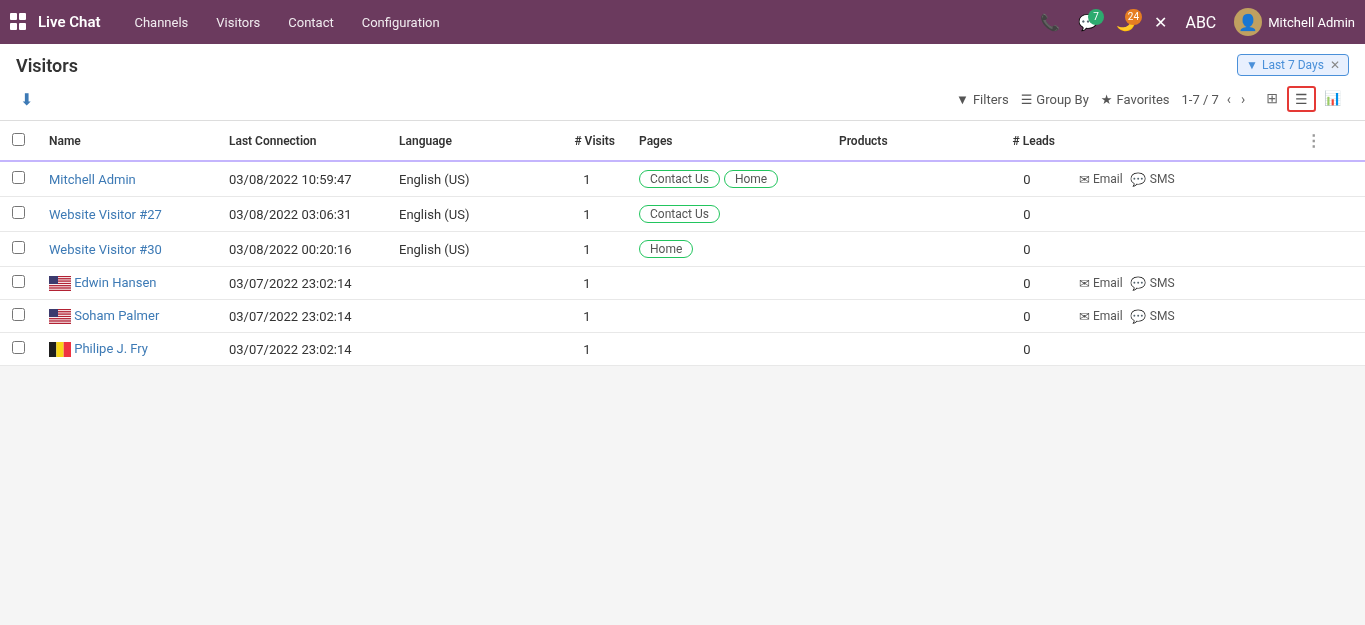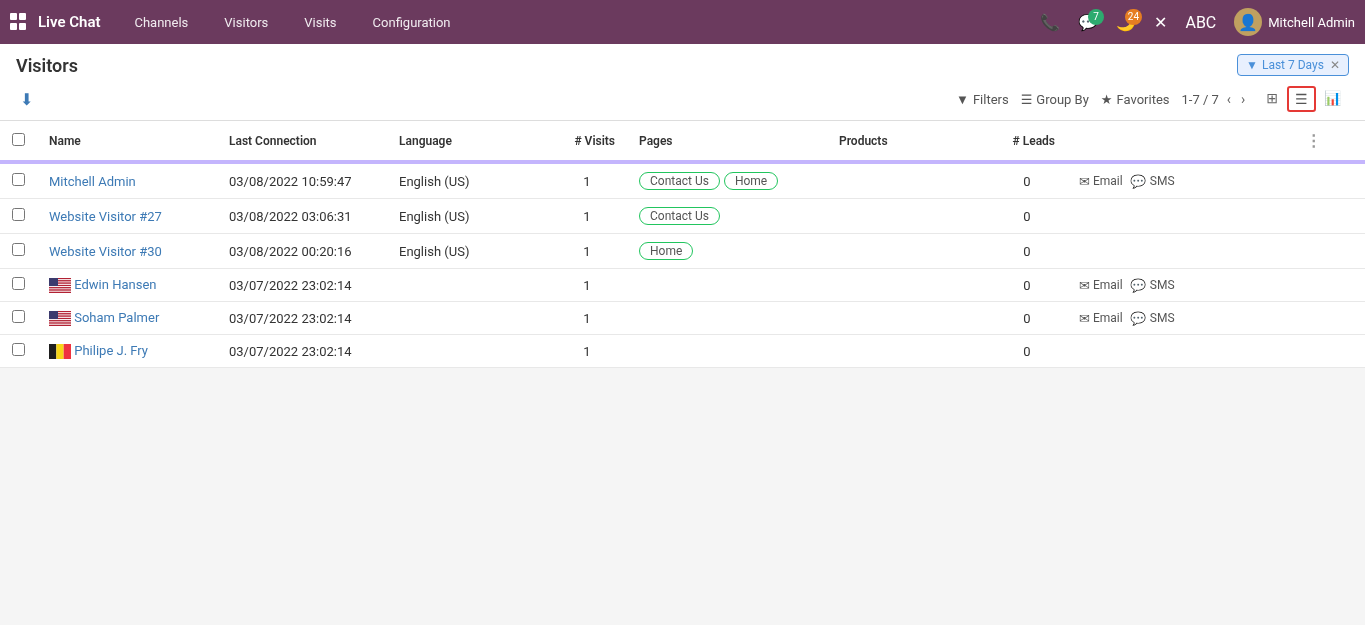--- a/index.html
+++ b/index.html
@@ -11,21 +11,21 @@
       color: white;
       display: flex;
       align-items: center;
       height: 44px;
       padding: 0 10px;
       gap: 6px;
     }
     .top-nav .apps-icon { display: flex; flex-wrap: wrap; width: 18px; height: 18px; gap: 2px; cursor: pointer; margin-right: 4px; }
     .top-nav .apps-icon span { display: block; width: 7px; height: 7px; background: white; border-radius: 1px; }
     .top-nav .app-title { font-size: 15px; font-weight: 600; color: white; margin-right: 16px; }
-    .top-nav .nav-items { display: flex; gap: 12px; justify-content: center; }
+    .top-nav .nav-items { display: flex; gap: 4px; justify-content: center; }
     .top-nav .nav-item { color: rgba(255,255,255,0.9); padding: 0 12px; cursor: pointer; height: 40px; display: flex; align-items: center; font-size: 13px; }
     .top-nav .spacer { flex: 1; }
     .top-nav .top-icons { display: flex; align-items: center; gap: 6px; }
     .top-icon-btn { color: white; cursor: pointer; padding: 4px 6px; display: flex; align-items: center; position: relative; font-size: 16px; }
     .badge { position: absolute; top: 0; right: 0; background: #2dab6f; color: white; border-radius: 10px; font-size: 10px; min-width: 16px; height: 16px; display: flex; align-items: center; justify-content: center; padding: 0 3px; }
     .badge.orange { background: #e67e22; }
     .top-nav .user-area { display: flex; align-items: center; gap: 6px; color: white; cursor: pointer; margin-left: 6px; }
     .user-avatar { width: 28px; height: 28px; border-radius: 50%; background: #c0a060; display: flex; align-items: center; justify-content: center; overflow: hidden; }
 
     
@@ -63,21 +63,21 @@
     .filter-btn { display: flex; align-items: center; gap: 4px; cursor: pointer; color: #555; font-size: 13px; }
     .pagination { display: flex; align-items: center; gap: 6px; color: #555; font-size: 13px; }
     .page-nav { cursor: pointer; color: #666; font-size: 14px; padding: 2px; }
     .view-buttons { display: flex; gap: 2px; }
     .view-btn { cursor: pointer; padding: 3px 6px; border-radius: 3px; color: #666; font-size: 14px; border: 1px solid transparent; }
     .view-btn.active { border: 2px solid #e53935; color: #555; border-radius: 3px; }
 
     
     .table-container { background: white; }
     table { width: 100%; border-collapse: collapse; }
-    thead tr { border-bottom: 4px solid #c4b5fd; }
+    thead tr { border-bottom: 2px solid #c4b5fd; }
     th { padding: 10px 12px; text-align: left; font-weight: 600; color: #333; font-size: 12px; background: white; white-space: nowrap; }
     td { padding: 8px 12px; border-bottom: 1px solid #e8e8e8; color: #333; font-size: 13px; vertical-align: middle; }
     .checkbox-cell { width: 30px; }
     .checkbox-cell input[type=checkbox] { cursor: pointer; }
     .col-name { width: 180px; }
     .col-last { width: 170px; }
     .col-lang { width: 160px; }
     .col-visits { width: 80px; text-align: center; }
     .col-pages { width: 200px; }
     .col-products { width: 160px; }
@@ -103,21 +103,21 @@
   <div class="apps-icon">
     <span></span>
       <span></span>
       <span></span>
       <span></span>
   </div>
   <span class="app-title">Live Chat</span>
   <div class="nav-items">
     <span class="nav-item">Channels</span>
     <span class="nav-item">Visitors</span>
-    <span class="nav-item">Visits</span>
+    <span class="nav-item">Contact</span>
     <span class="nav-item">Configuration</span>
   </div>
   <div class="spacer"></div>
   <div class="top-icons">
     <div class="top-icon-btn">
       <span>📞</span>
     </div>
     <div class="top-icon-btn" style="position:relative;">
       <span>💬</span>
       <span class="badge">7</span>

